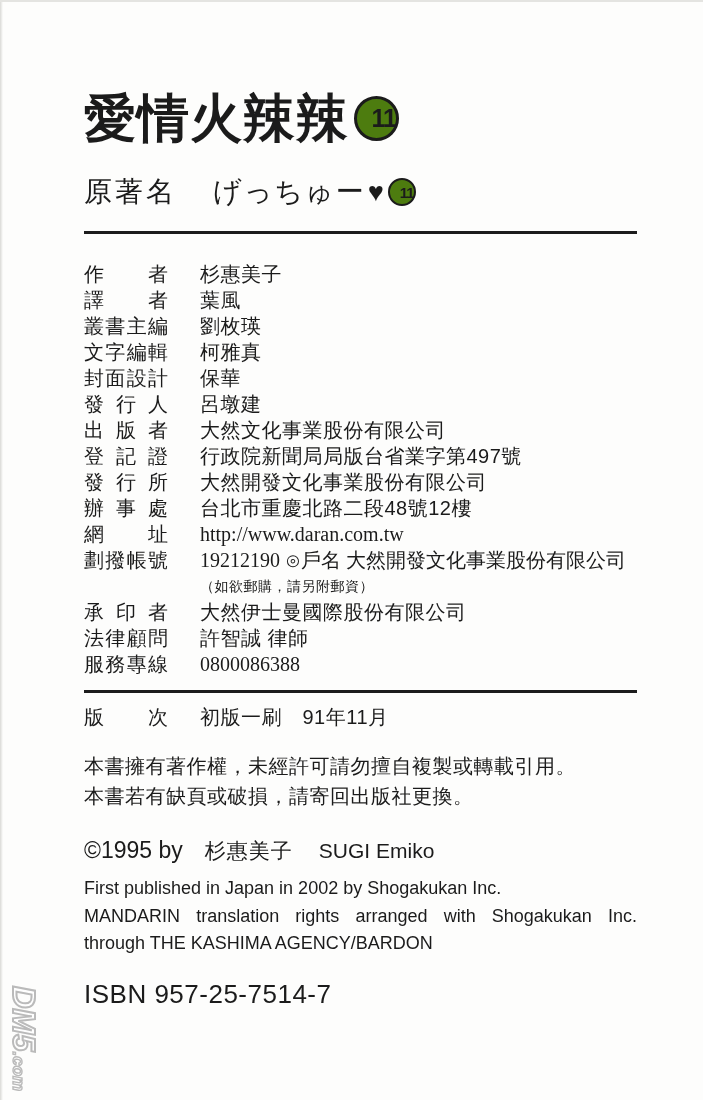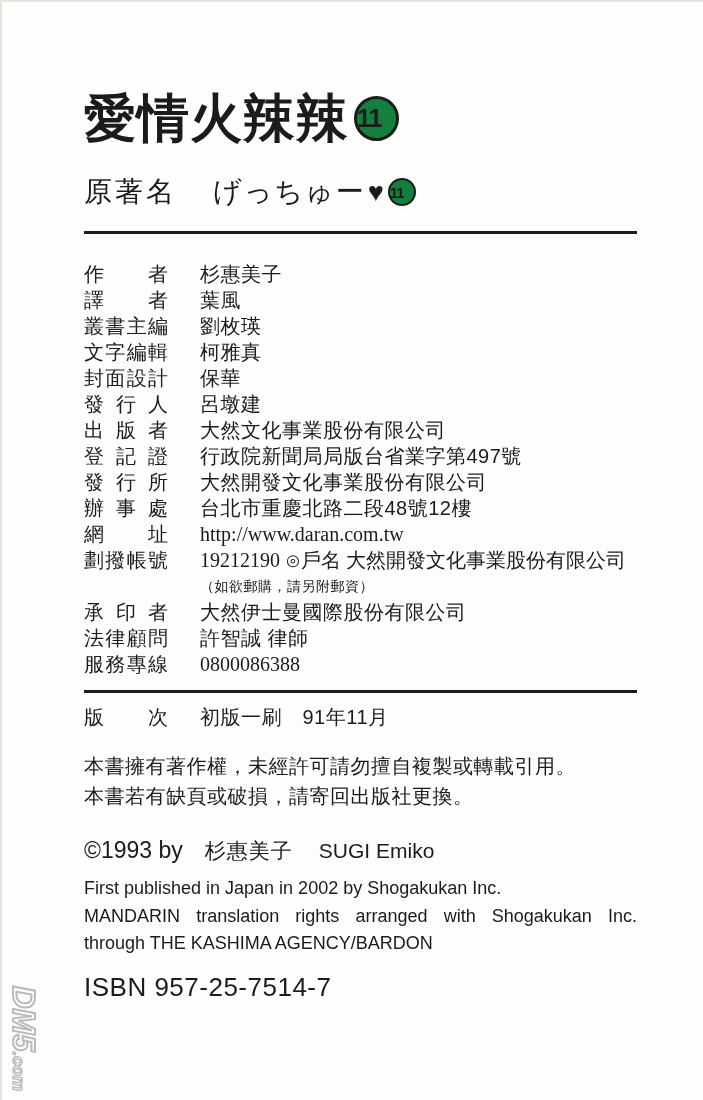--- a/index.html
+++ b/index.html
@@ -16,23 +16,23 @@
     position:absolute;left:0;top:16px;width:703px;height:1100px;
     box-sizing:border-box;
     padding:74px 64px 0 84px;
   }
   
   .title-row{display:flex;align-items:center;}
   .book-title{
     font-size:52px;font-weight:800;letter-spacing:1px;line-height:1.1;
   }
   .circle-num{
-    display:inline-flex;align-items:center;justify-content:flex-start;
+    display:inline-flex;align-items:center;justify-content:flex-end;
     border-radius:50%;border:3px solid #1b1b1b;box-sizing:border-box;
-    font-weight:700;background:#15803d;
+    font-weight:700;background:#4d7c0f;
   }
   .circle-lg{width:45px;height:45px;font-size:25px;letter-spacing:-1px;margin-left:5px;}
   .circle-sm{width:28px;height:28px;border-width:2px;font-size:15px;letter-spacing:-1px;margin-left:4px;}
   
   .orig-row{display:flex;align-items:center;margin-top:26px;font-size:28px;}
   .orig-label{letter-spacing:3px;}
   .orig-title{margin-left:36px;letter-spacing:2px;}
   .heart{font-size:27px;margin-left:2px;}
   
   .rule{border-top:3px solid #1c1c1c;width:553px;}
@@ -52,21 +52,21 @@
   .edition-row{margin-top:11px;font-size:20px;line-height:26px;}
   
   .notices{margin-top:21px;font-size:20px;line-height:30px;letter-spacing:0.5px;}
   
   .copy-row{display:flex;align-items:baseline;margin-top:26px;}
   .copy-mark{font-size:23px;}
   .copy-author-cjk{font-size:21px;margin-left:22px;letter-spacing:1px;}
   .copy-author-en{font-size:21px;margin-left:26px;}
   .en-lines{margin-top:10px;font-size:18px;line-height:27.5px;width:553px;}
   .en-lines .justified{text-align:justify;text-align-last:justify;}
-  .isbn{margin-top:14px;font-size:26px;letter-spacing:0.5px;}
+  .isbn{margin-top:21px;font-size:26px;letter-spacing:0.5px;}
   
   .watermark{
     position:absolute;left:41px;top:986px;
     transform:rotate(90deg);transform-origin:0 0;
     white-space:nowrap;
     font-weight:800;
     color:#ffffff;
     -webkit-text-stroke:2px #b3b3b3;
     opacity:0.9;
   }
@@ -235,21 +235,21 @@
       </span>
     <span class="credit-value">初版一刷　91年11月</span>
   </div>
 
   <div class="notices">
     <div>本書擁有著作權，未經許可請勿擅自複製或轉載引用。</div>
     <div>本書若有缺頁或破損，請寄回出版社更換。</div>
   </div>
 
   <div class="copy-row">
-    <span class="copy-mark">©1993 by</span>
+    <span class="copy-mark">©1995 by</span>
     <span class="copy-author-cjk">杉惠美子</span>
     <span class="copy-author-en">SUGI Emiko</span>
   </div>
 
   <div class="en-lines">
     <div>First published in Japan in 2002 by Shogakukan Inc.</div>
     <div class="justified">MANDARIN translation rights arranged with Shogakukan Inc.</div>
     <div>through THE KASHIMA AGENCY/BARDON</div>
   </div>
 

